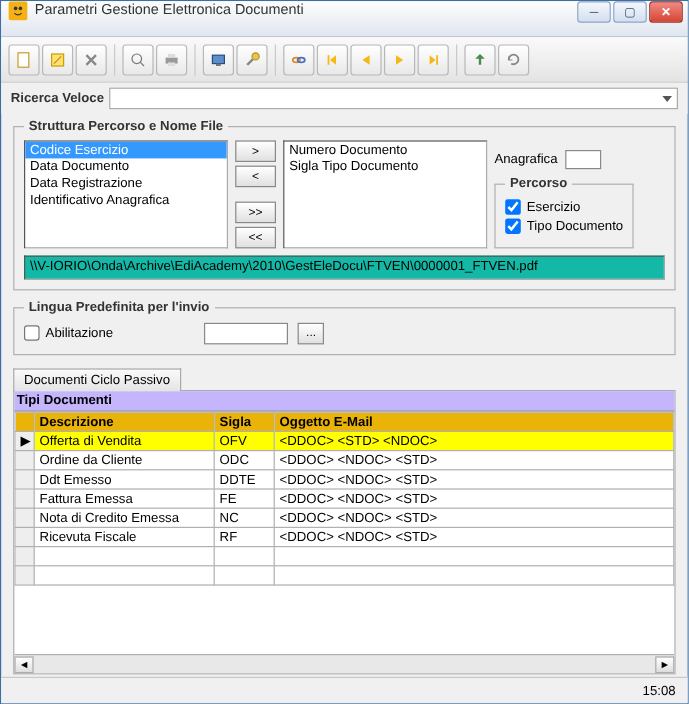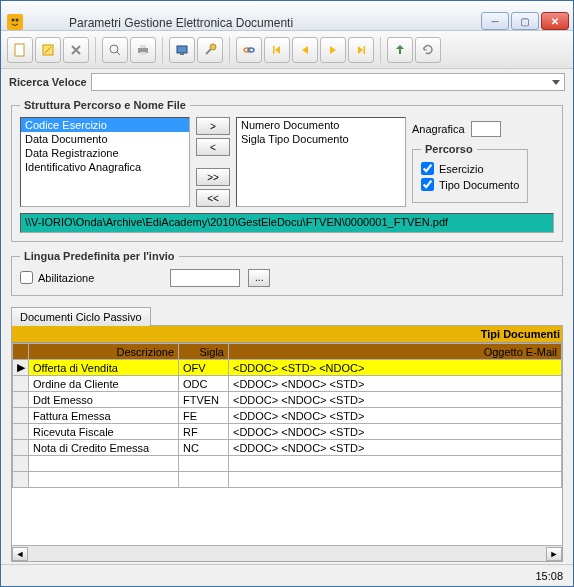--- a/index.html
+++ b/index.html
@@ -17,23 +17,22 @@
     border: 1px solid #3a6ea5;
     background: #f0f0f0;
     display: flex;
     flex-direction: column;
   }
   .titlebar {
     height: 30px;
     background: linear-gradient(to bottom, #fdfdfd, #e0e6ef);
     border-bottom: 1px solid #c0c8d4;
     display: flex;
-    align-items: flex-end;
+    align-items: flex-start;
     padding: 0 4px 0 6px;
-    gap: 40px;
   }
   .titlebar svg { flex-shrink:0; }
   .titlebar .title { flex:1; margin-left:6px; color:#333; font-size:12px; }
   .winbtns { display:flex; gap:2px; }
   .winbtn {
     width:28px; height:18px;
     background: linear-gradient(to bottom,#f5f8fd,#d4def0);
     border:1px solid #8aa4c8; border-radius:3px;
     display:flex; align-items:center; justify-content:center;
     font-size:10px; color:#384c6b; cursor:pointer;
@@ -62,21 +61,21 @@
   .dropbtn { width:0;height:0;border-left:4px solid transparent;border-right:4px solid transparent;border-top:5px solid #555; cursor:pointer;}
   .content {
     flex:1; padding:4px 10px 2px 10px; overflow:hidden;
     display:flex; flex-direction:column;
   }
   fieldset {
     border:1px solid #b0b0b0; padding:6px 8px 8px 8px; margin-bottom:8px;
     background:#f0f0f0;
   }
   legend { color:#333; font-weight:bold; padding:0 4px; font-size:11px;}
-  .row1 { display:flex; gap:6px; align-items:center; }
+  .row1 { display:flex; gap:6px; align-items:flex-end; }
   .listbox {
     border:1px inset #aaa; background:#fff; width:170px; height:90px;
     overflow:hidden; font-size:11px;
   }
   .listbox .opt { padding:1px 4px; white-space:nowrap; }
   .listbox .opt.sel { background:#3399ff; color:#fff; }
   .btncol { display:flex; flex-direction:column; gap:3px; align-items:center; }
   .movebtn {
     width:34px; height:18px; border:1px solid #888; background:linear-gradient(to bottom,#fff,#e0e0e0);
     font-size:10px; display:flex; align-items:center; justify-content:center; cursor:pointer;
@@ -102,32 +101,32 @@
     padding:3px 8px; border:1px solid #aaa; border-bottom:none;
     background:linear-gradient(to bottom,#fafafa,#e4e4e4);
     font-size:11px; cursor:pointer; position:relative; top:1px;
   }
   .tab.active { background:#fff; border-bottom:1px solid #fff; }
   .tabsheet {
     border:1px solid #aaa; background:#fff; flex:1; min-height:0;
     display:flex; flex-direction:column;
   }
   .gridtitle {
-    text-align:right; font-weight:bold; border-bottom:1px solid #999;
-    padding:2px; background:#eab308;
+    text-align:left; font-weight:bold; border-bottom:1px solid #999;
+    padding:2px; background:#c4b5fd;
   }
   .gridwrap { flex:1; overflow:hidden; display:flex; flex-direction:column;}
   table.grid {
     border-collapse:collapse; width:100%; font-size:11px; table-layout:fixed;
   }
   table.grid th, table.grid td {
     border:1px solid #b0b0b0; padding:1px 4px; text-align:left;
     white-space:nowrap; overflow:hidden; height:16px;
   }
-  table.grid th { background:#a16207; font-weight:normal; text-align:right;}
+  table.grid th { background:#eab308; font-weight:bold; text-align:left;}
   .rowmark { width:16px; text-align:center; background:#eee;}
   tr.selrow td { background:#ffff00; }
   tr.selrow td.rowmark { background:#eee; }
   tr.empty td { height:16px; }
   .hsb {
     height:16px; background:#e8e8e8; border-top:1px solid #b0b0b0;
     display:flex; justify-content:space-between; align-items:center;
   }
   .sbbtn {
     width:16px;height:14px; background:linear-gradient(to bottom,#fff,#ddd);
@@ -339,39 +338,39 @@
               </tr>
               <tr>
                 <td class="rowmark"></td>
                 <td>Ordine da Cliente</td>
                 <td>ODC</td>
                 <td>&lt;DDOC&gt; &lt;NDOC&gt; &lt;STD&gt;</td>
               </tr>
               <tr>
                 <td class="rowmark"></td>
                 <td>Ddt Emesso</td>
-                <td>FTVEN</td>
+                <td>DDTE</td>
                 <td>&lt;DDOC&gt; &lt;NDOC&gt; &lt;STD&gt;</td>
               </tr>
               <tr>
                 <td class="rowmark"></td>
                 <td>Fattura Emessa</td>
                 <td>FE</td>
                 <td>&lt;DDOC&gt; &lt;NDOC&gt; &lt;STD&gt;</td>
               </tr>
               <tr>
                 <td class="rowmark"></td>
+                <td>Nota di Credito Emessa</td>
+                <td>NC</td>
+                <td>&lt;DDOC&gt; &lt;NDOC&gt; &lt;STD&gt;</td>
+              </tr>
+              <tr>
+                <td class="rowmark"></td>
                 <td>Ricevuta Fiscale</td>
                 <td>RF</td>
-                <td>&lt;DDOC&gt; &lt;NDOC&gt; &lt;STD&gt;</td>
-              </tr>
-              <tr>
-                <td class="rowmark"></td>
-                <td>Nota di Credito Emessa</td>
-                <td>NC</td>
                 <td>&lt;DDOC&gt; &lt;NDOC&gt; &lt;STD&gt;</td>
               </tr>
               <tr class="empty">
                 <td class="rowmark"></td>
                 <td></td>
                 <td></td>
                 <td></td>
               </tr>
               <tr class="empty">
                 <td class="rowmark"></td>

